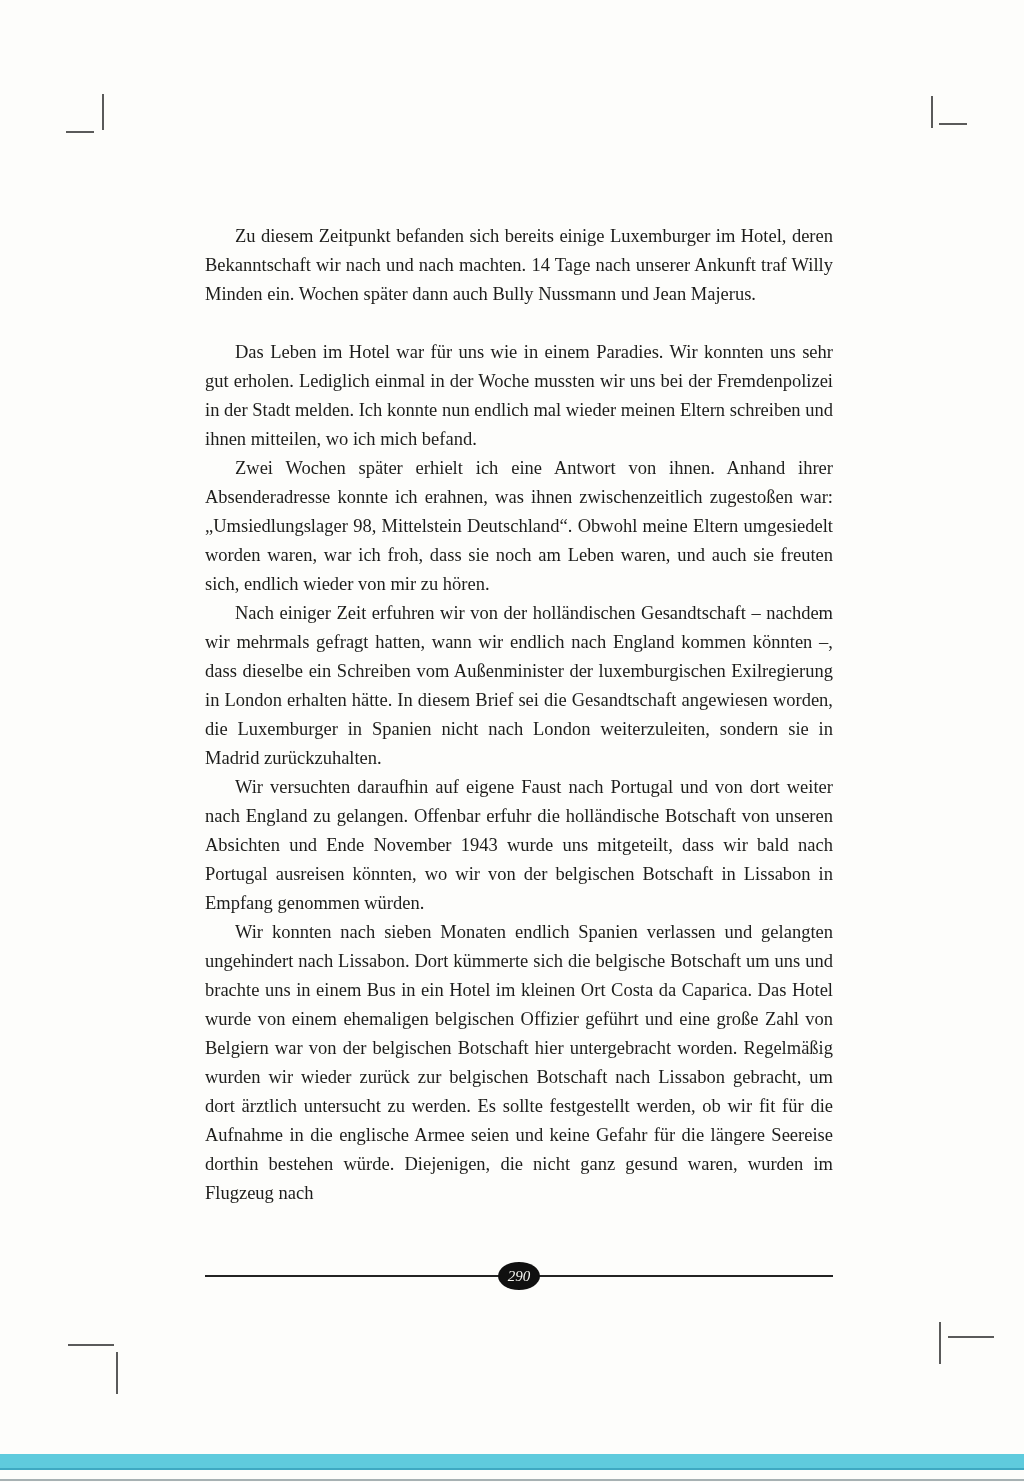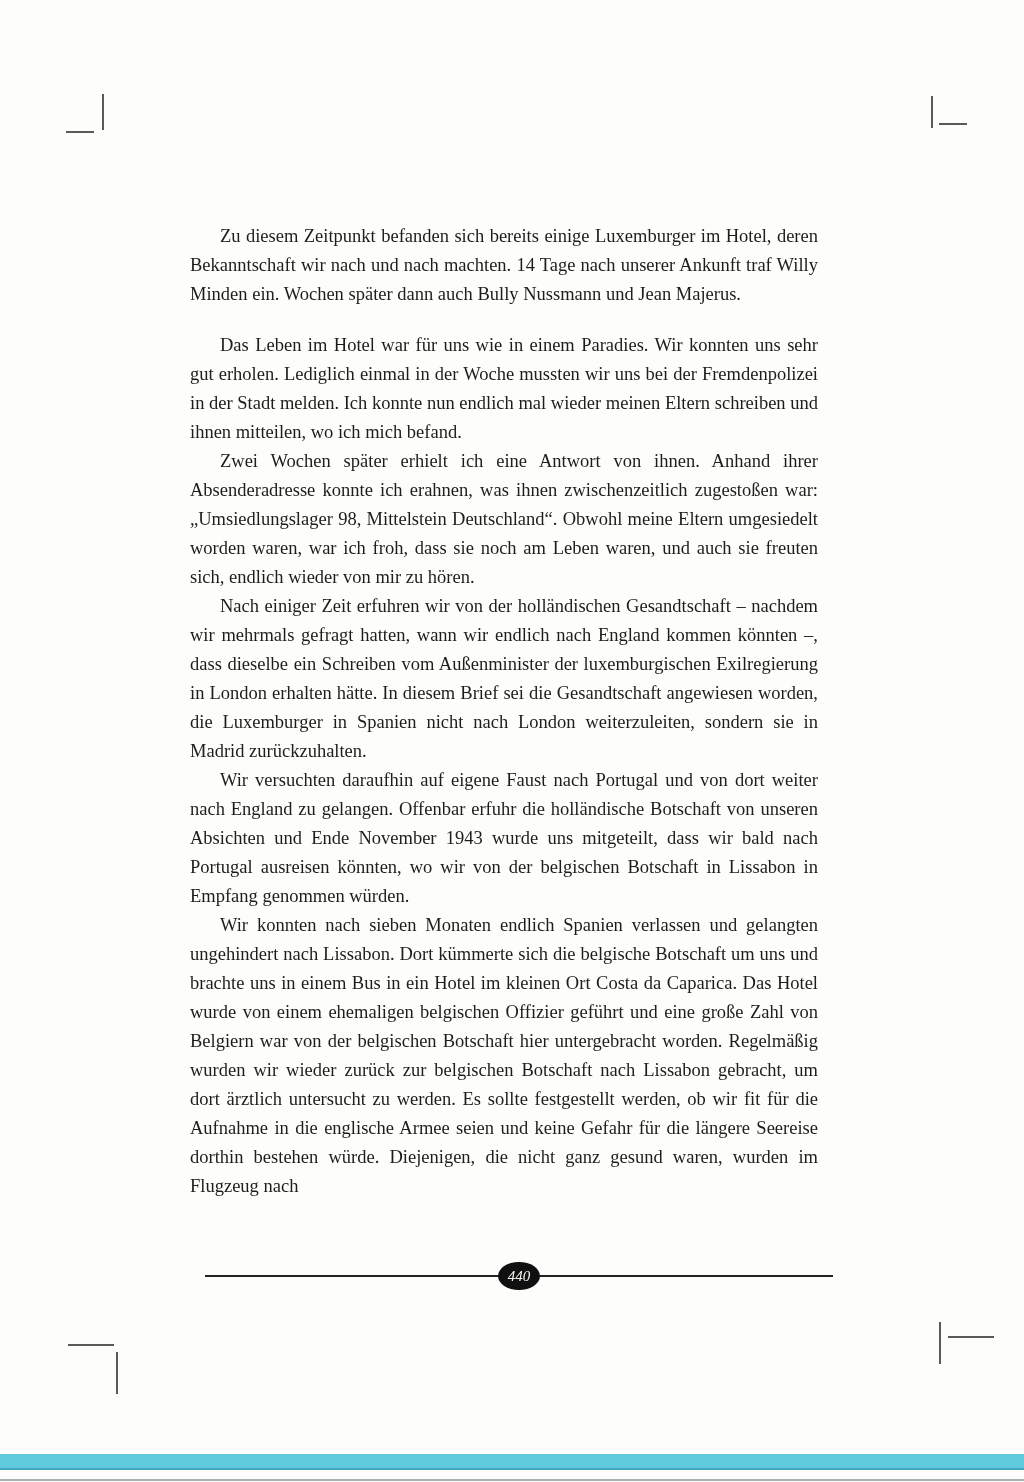--- a/index.html
+++ b/index.html
@@ -47,36 +47,36 @@
     font-style: italic;
     font-size: 16px;
     color: #1c1c1c;
     white-space: nowrap;
     letter-spacing: 0.2px;
   }
 
   
   .body-text {
     position: absolute;
-    left: 190px;
+    left: 205px;
     top: 222px;
     width: 628px;
     font-size: 18.5px;
     line-height: 29px;
     color: #1d1d1b;
     text-align: justify;
     hyphens: auto;
     -webkit-hyphens: auto;
   }
   .body-text p {
     margin: 0;
     text-indent: 30px;
   }
   .body-text p.gap-before {
-    margin-top: 22px;
+    margin-top: 29px;
   }
 
   
   .footer {
     position: absolute;
     left: 205px;
     top: 1262px;
     width: 628px;
     display: flex;
     align-items: center;
@@ -139,20 +139,20 @@
     <p>Zu diesem Zeitpunkt befanden sich bereits einige Luxemburger im Hotel, deren Bekanntschaft wir nach und nach machten. 14 Tage nach unserer Ankunft traf Willy Minden ein. Wochen später dann auch Bully Nussmann und Jean Majerus.</p>
     <p class="gap-before">Das Leben im Hotel war für uns wie in einem Paradies. Wir konnten uns sehr gut erholen. Lediglich einmal in der Woche mussten wir uns bei der Fremdenpolizei in der Stadt melden. Ich konnte nun endlich mal wieder meinen Eltern schreiben und ihnen mitteilen, wo ich mich befand.</p>
     <p>Zwei Wochen später erhielt ich eine Antwort von ihnen. Anhand ihrer Absenderadresse konnte ich erahnen, was ihnen zwischenzeitlich zugestoßen war: „Umsiedlungslager 98, Mittelstein Deutschland“. Obwohl meine Eltern umgesiedelt worden waren, war ich froh, dass sie noch am Leben waren, und auch sie freuten sich, endlich wieder von mir zu hören.</p>
     <p>Nach einiger Zeit erfuhren wir von der holländischen Gesandtschaft – nachdem wir mehrmals gefragt hatten, wann wir endlich nach England kommen könnten –, dass dieselbe ein Schreiben vom Außenminister der luxemburgischen Exilregierung in London erhalten hätte. In diesem Brief sei die Gesandtschaft angewiesen worden, die Luxemburger in Spanien nicht nach London weiterzuleiten, sondern sie in Madrid zurückzuhalten.</p>
     <p>Wir versuchten daraufhin auf eigene Faust nach Portugal und von dort weiter nach England zu gelangen. Offenbar erfuhr die holländische Botschaft von unseren Absichten und Ende November 1943 wurde uns mitgeteilt, dass wir bald nach Portugal ausreisen könnten, wo wir von der belgischen Botschaft in Lissabon in Empfang genommen würden.</p>
     <p>Wir konnten nach sieben Monaten endlich Spanien verlassen und gelangten ungehindert nach Lissabon. Dort kümmerte sich die belgische Botschaft um uns und brachte uns in einem Bus in ein Hotel im kleinen Ort Costa da Caparica. Das Hotel wurde von einem ehemaligen belgischen Offizier geführt und eine große Zahl von Belgiern war von der belgischen Botschaft hier untergebracht worden. Regelmäßig wurden wir wieder zurück zur belgischen Botschaft nach Lissabon gebracht, um dort ärztlich untersucht zu werden. Es sollte festgestellt werden, ob wir fit für die Aufnahme in die englische Armee seien und keine Gefahr für die längere Seereise dorthin bestehen würde. Diejenigen, die nicht ganz gesund waren, wurden im Flugzeug nach</p>
   </div>
 
   <div class="footer">
     <div class="rule"></div>
-    <div class="folio">440</div>
+    <div class="folio">290</div>
     <div class="rule"></div>
   </div>
 
   <div class="color-bar"></div>
   <div class="scan-edge"></div>
 
 </div>
 
 </body></html>

